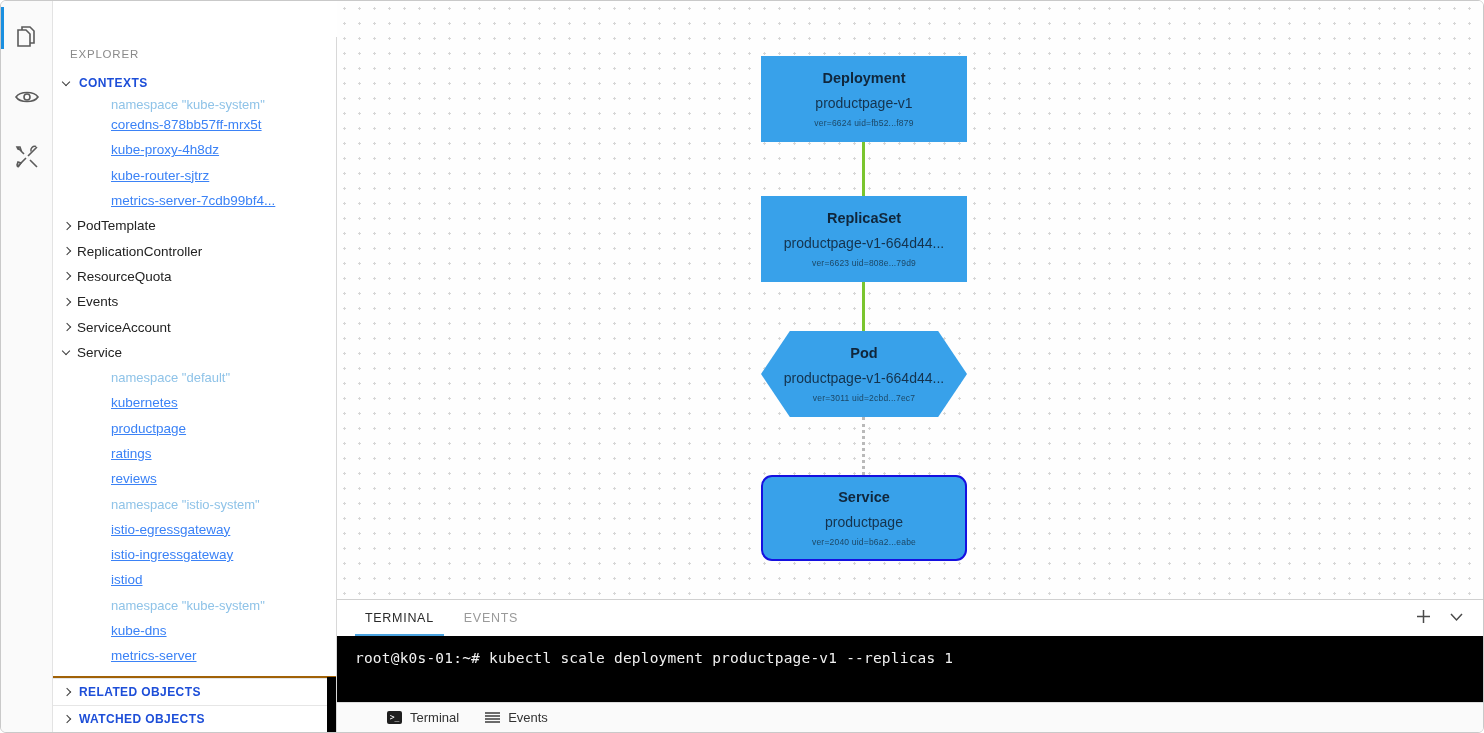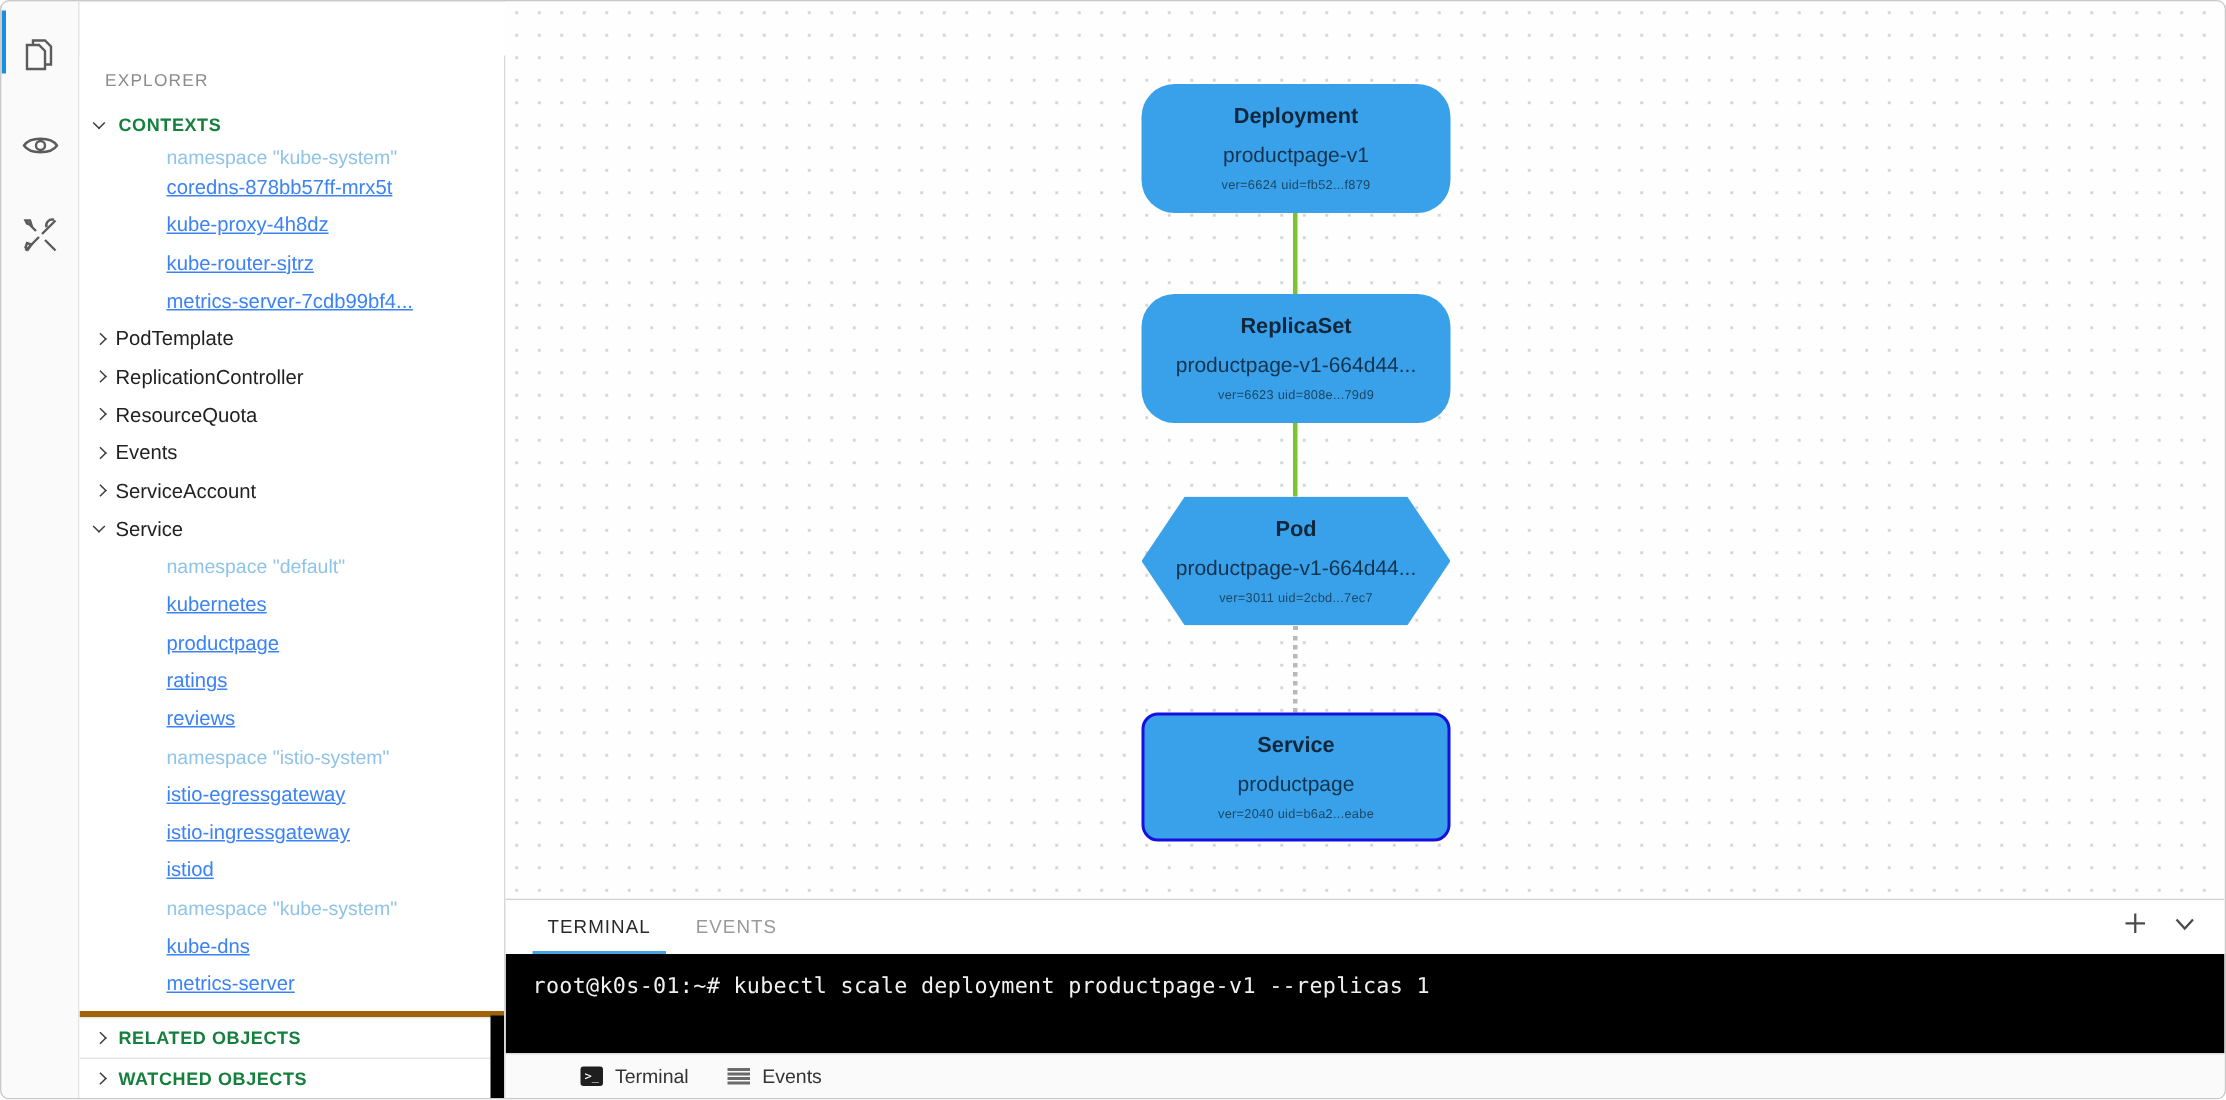--- a/index.html
+++ b/index.html
@@ -59,21 +59,21 @@
     padding: 11px 0 0 17px;
     height: 33px;
   }
   .section-head {
     display: flex; align-items: center;
     gap: 6px;
     padding: 6px 0 6px 10px;
     font-size: 12px;
     font-weight: bold;
     letter-spacing: 0.4px;
-    color: #15803d;
+    color: #1d4ed8;
     border-top: 1px solid #e6e6e6;
   }
   .section-head.first { border-top: none; }
   .chev {
     display: inline-block;
     width: 10px; height: 10px;
     position: relative;
     flex: 0 0 10px;
   }
   .chev::before {
@@ -103,21 +103,21 @@
   }
   .row .chev { margin-right: 4px; }
   .row.ns {
     color: #8fc3e8;
     font-size: 13px;
   }
   .row.leaf { color: #3b82f6; text-decoration: underline; }
   .row.clipped { height: 16px; overflow: hidden; align-items: flex-end; }
 
   .sb-foot {
-    border-top: 4px solid #a16207;
+    border-top: 2px solid #a16207;
   }
 
   .sb-scroll {
     position: absolute;
     right: 0px;
     top: 640px;
     width: 9px;
     height: 60px;
     background: #000000;
   }
@@ -153,21 +153,21 @@
     margin-bottom: 7px;
   }
   .node .nm {
     font-size: 14px; color: #14334e;
     margin-bottom: 6px;
     max-width: 92%;
     overflow: hidden; text-overflow: ellipsis; white-space: nowrap;
   }
   .node .meta { font-size: 8.5px; color: #1b4766; letter-spacing: 0.2px; }
 
-  .node.rounded { border-radius: 22px; }
+  .node.rounded { border-radius: 0; }
   .node.selected {
     border: 2.5px solid #1510e0;
     border-radius: 11px;
   }
   .node.hex {
     clip-path: polygon(14% 0%, 86% 0%, 100% 50%, 86% 100%, 14% 100%, 0% 50%);
     background: #38a1ea;
   }
 
   .edge {

